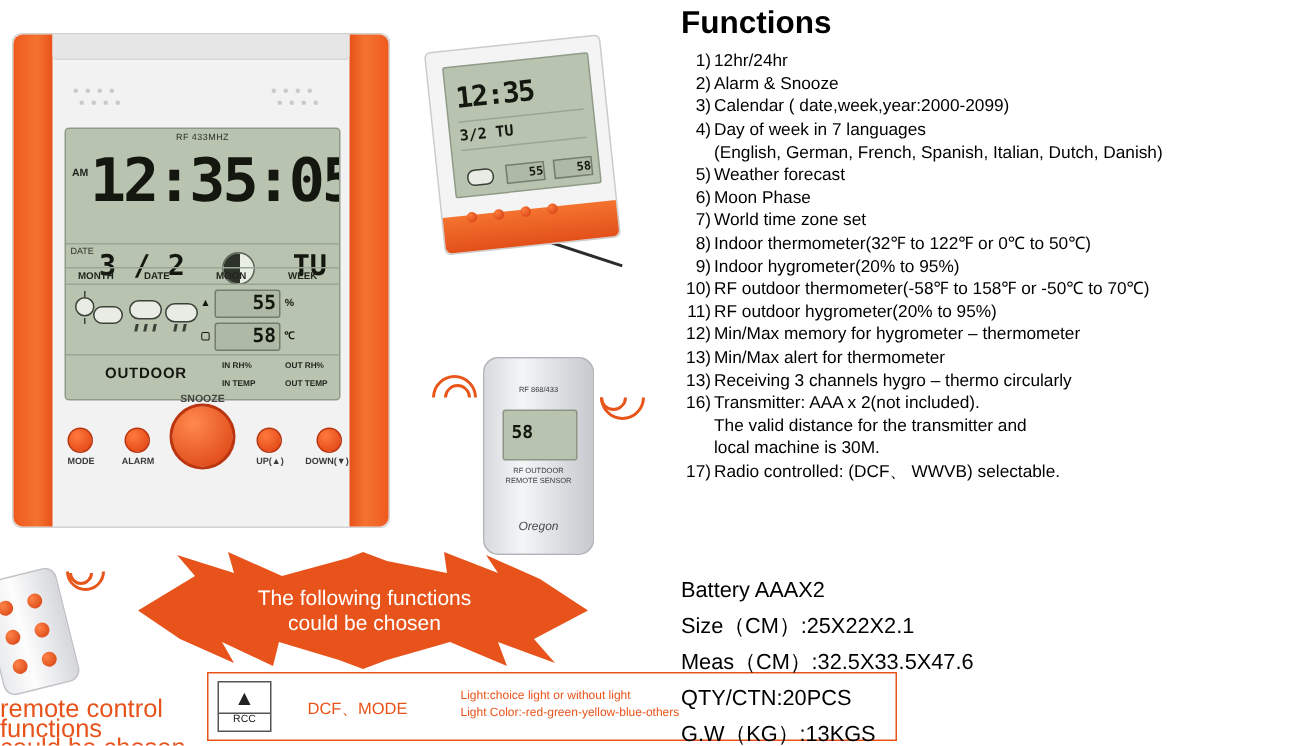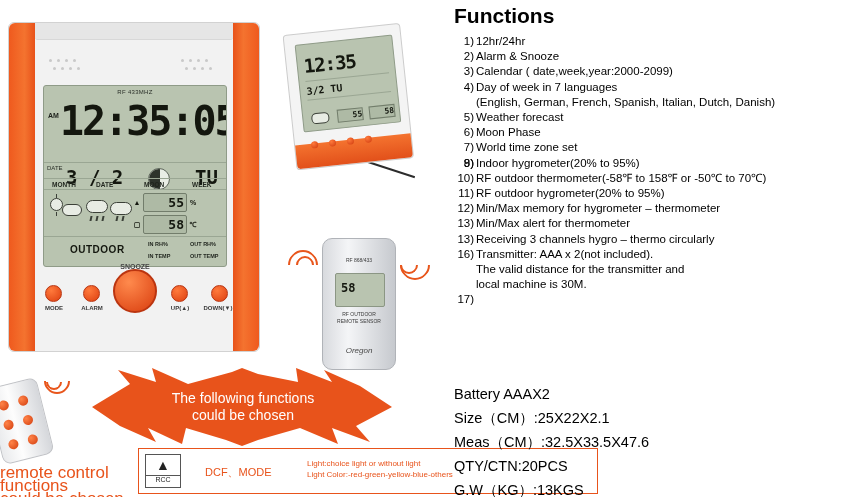--- a/index.html
+++ b/index.html
@@ -502,30 +502,30 @@
   <div id="functions-title">Functions</div>
 
   <div id="functions-list">
     <div class="fn-item"><span class="fn-num">1)</span><span>12hr/24hr</span></div>
     <div class="fn-item"><span class="fn-num">2)</span><span>Alarm &amp; Snooze</span></div>
     <div class="fn-item"><span class="fn-num">3)</span><span>Calendar ( date,week,year:2000-2099)</span></div>
     <div class="fn-item"><span class="fn-num">4)</span><span>Day of week in 7 languages</span><span class="fn-sub">(English, German, French, Spanish, Italian, Dutch, Danish)</span></div>
     <div class="fn-item"><span class="fn-num">5)</span><span>Weather forecast</span></div>
     <div class="fn-item"><span class="fn-num">6)</span><span>Moon Phase</span></div>
     <div class="fn-item"><span class="fn-num">7)</span><span>World time zone set</span></div>
-    <div class="fn-item"><span class="fn-num">8)</span></div>
+    <div class="fn-item"><span class="fn-num">8)</span><span>Indoor thermometer(32℉ to 122℉ or 0℃ to 50℃)</span></div>
     <div class="fn-item"><span class="fn-num">9)</span><span>Indoor hygrometer(20% to 95%)</span></div>
     <div class="fn-item"><span class="fn-num">10)</span><span>RF outdoor thermometer(-58℉ to 158℉ or -50℃ to 70℃)</span></div>
     <div class="fn-item"><span class="fn-num">11)</span><span>RF outdoor hygrometer(20% to 95%)</span></div>
     <div class="fn-item"><span class="fn-num">12)</span><span>Min/Max memory for hygrometer – thermometer</span></div>
     <div class="fn-item"><span class="fn-num">13)</span><span>Min/Max alert for thermometer</span></div>
     <div class="fn-item"><span class="fn-num">13)</span><span>Receiving 3 channels hygro – thermo circularly</span></div>
     <div class="fn-item"><span class="fn-num">16)</span><span>Transmitter: AAA x 2(not included).</span><span class="fn-sub" style="white-space:pre-line">The valid distance for the transmitter and
 local machine is 30M.</span></div>
-    <div class="fn-item"><span class="fn-num">17)</span></div>
+    <div class="fn-item"><span class="fn-num">17)</span><span>Radio controlled: (DCF、 WWVB) selectable.</span></div>
   </div>
 
   <div id="specs">
     <div class="spec-line">Battery  AAAX2</div>
     <div class="spec-line">Size（CM）:25X22X2.1</div>
     <div class="spec-line">Meas（CM）:32.5X33.5X47.6</div>
     <div class="spec-line">QTY/CTN:20PCS</div>
     <div class="spec-line">G.W（KG）:13KGS</div>
   </div>
 </div>

